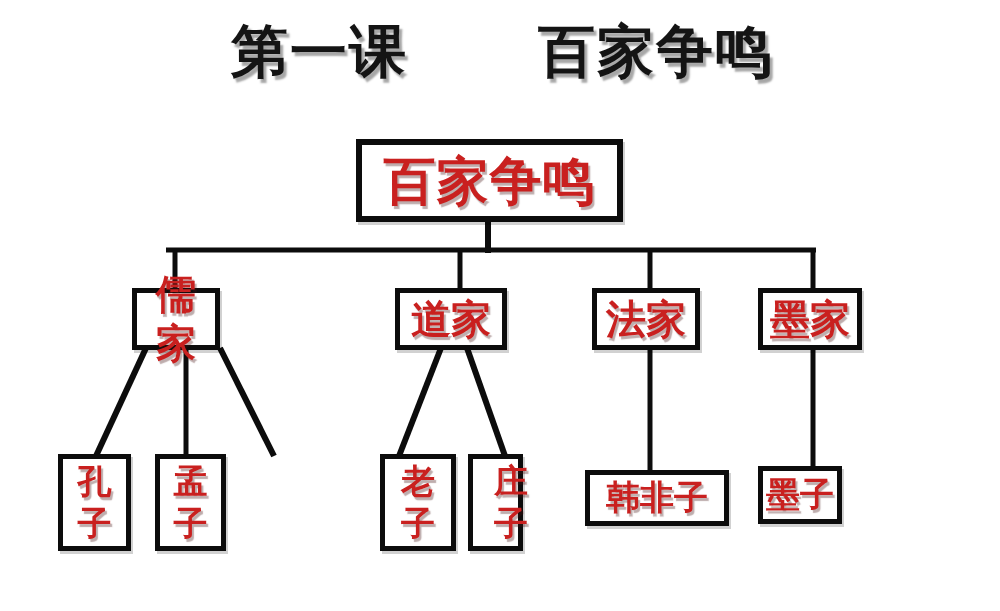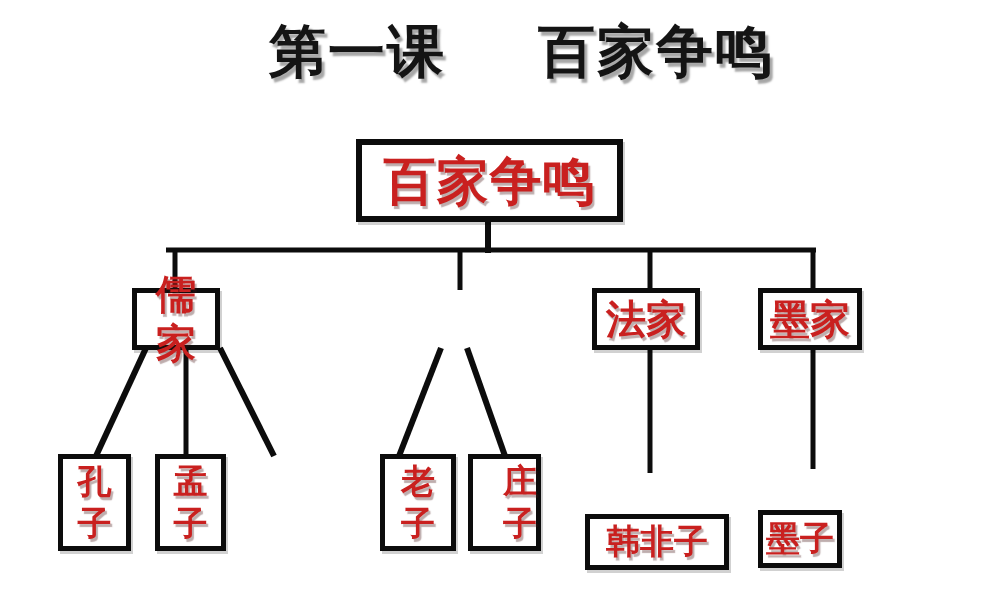--- a/index.html
+++ b/index.html
@@ -19,21 +19,21 @@
     height: 70px;
     line-height: 70px;
     font-size: 57px;
     font-weight: 900;
     color: #141414;
     letter-spacing: 2px;
     text-shadow: 3px 4px 2px rgba(0,0,0,0.35);
     white-space: nowrap;
     font-family: "Liberation Sans", sans-serif;
   }
-  #title-lesson { left: 231px; margin-left: 38px; }
+  #title-lesson { left: 231px; }
   #title-main  { left: 538px; }
 
   
   svg.connectors {
     position: absolute;
     left: 0; top: 0;
     width: 1000px; height: 611px;
   }
   svg.connectors line { stroke: #0c0c0c; }
 
@@ -67,23 +67,23 @@
   #n-rujia  { left: 132px; width: 88px; }
   #n-daojia { left: 395px; width: 112px; }
   #n-fajia  { left: 592px; width: 108px; }
   #n-mojia  { left: 758px; width: 104px; }
 
   .leaf-tall { top: 454px; height: 97px; font-size: 34px; }
   #n-kongzi   { left: 58px;  width: 73px; }
   #n-mengzi   { left: 155px; width: 71px; }
   #n-xunzi    { left: 247px; width: 71px; }
   #n-laozi    { left: 380px; width: 76px; }
-  #n-zhuangzi { left: 468px; width: 73px; padding-left: 31px; }
+  #n-zhuangzi { left: 468px; width: 55px; padding-left: 31px; }
 
-  .leaf-wide { font-size: 34px; margin-top: 44px; }
+  .leaf-wide { font-size: 34px; }
   #n-hanfeizi { left: 585px; top: 470px; width: 144px; height: 56px; }
   #n-mozi     { left: 758px; top: 466px; width: 84px; height: 58px; }
 </style>
 </head>
 <body>
 
 <div class="stage">
 
   <span class="title-part" id="title-lesson">第一课</span>
   <span class="title-part" id="title-main">百家争鸣</span>
@@ -100,20 +100,21 @@
     <line x1="220" y1="348" x2="274" y2="456" stroke-width="6"></line>
     <line x1="441" y1="348" x2="399" y2="456" stroke-width="6"></line>
     <line x1="467" y1="348" x2="505" y2="456" stroke-width="6"></line>
     <line x1="650" y1="348" x2="650" y2="473" stroke-width="5"></line>
     <line x1="813" y1="348" x2="813" y2="469" stroke-width="5"></line>
   </svg>
 
   <div class="node" id="n-root">百家争鸣</div>
 
   <div class="node lvl2" id="n-rujia">儒家</div>
+  <div class="node lvl2" id="n-daojia">道家</div>
   <div class="node lvl2" id="n-mojia">墨家</div>
   <div class="node lvl2" id="n-fajia">法家</div>
 
   <div class="node leaf-tall" id="n-kongzi">孔子</div>
   <div class="node leaf-tall" id="n-mengzi">孟子</div>
   <div class="node leaf-tall" id="n-laozi">老子</div>
   <div class="node leaf-tall" id="n-zhuangzi">庄子</div>
   <div class="node leaf-wide" id="n-hanfeizi">韩非子</div>
   <div class="node leaf-wide" id="n-mozi">墨子</div>
 

